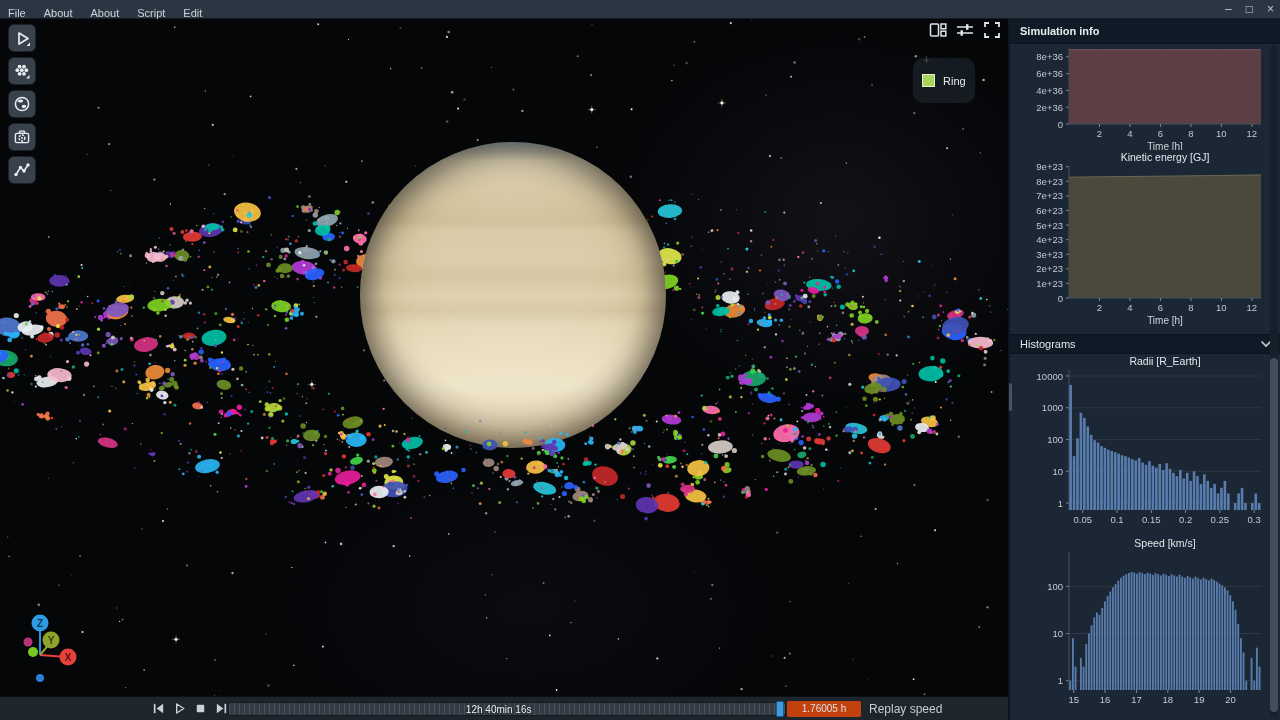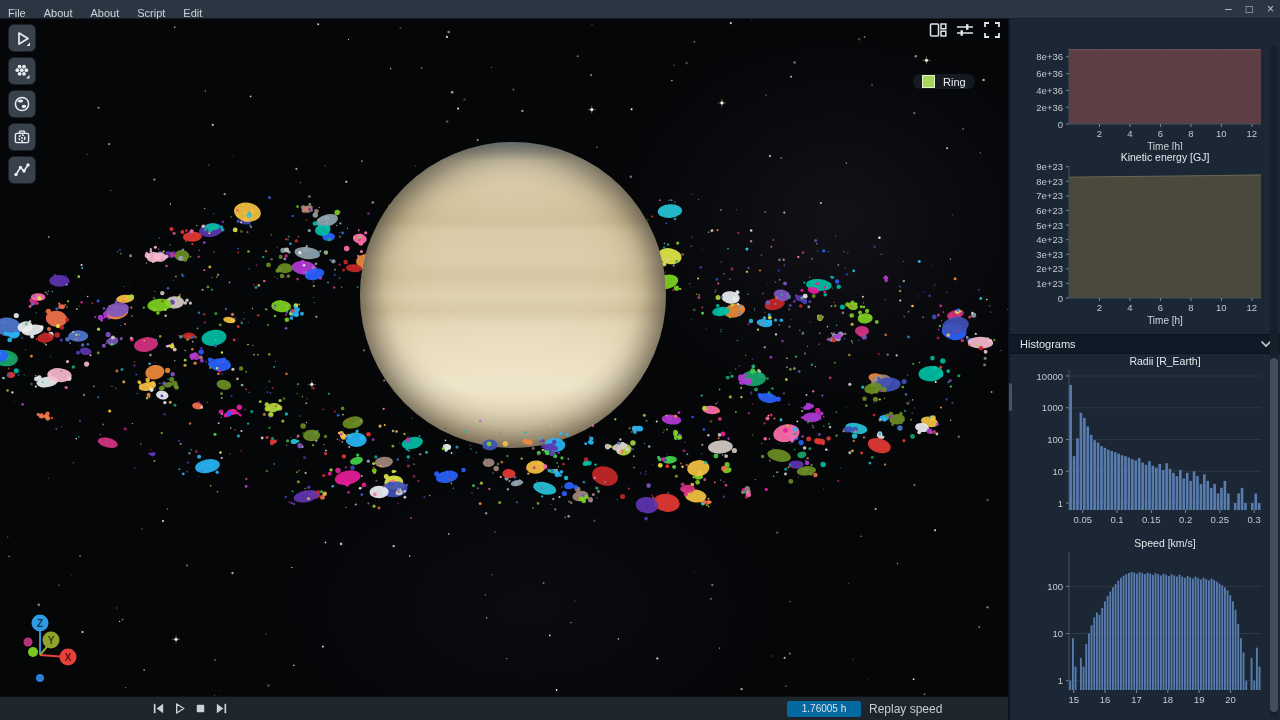--- a/index.html
+++ b/index.html
@@ -45,21 +45,21 @@
 
   .left-toolbar { position:absolute; left:8px; top:5px; display:flex; flex-direction:column; gap:5px; z-index:5; }
   .tool-btn { width:28px; height:28px; border-radius:6px; background:rgba(62,72,83,0.92);
     border:1px solid rgba(20,26,32,0.8); display:flex; align-items:center; justify-content:center; }
   .tool-btn svg { display:block; }
 
   .vp-topright { position:absolute; right:6px; top:2px; display:flex; gap:7px; z-index:5; }
   .vp-icon { width:20px; height:18px; display:flex; align-items:center; justify-content:center; }
 
   .legend { position:absolute; left:913px; top:39px; z-index:5; display:flex; align-items:center; gap:8px;
-    background:rgba(24,30,38,0.85); border-radius:10px; padding:1px 9px;margin-top:16px; }
+    background:rgba(24,30,38,0.85); border-radius:10px; padding:16px 9px; }
   .legend .swatch { width:13px; height:13px; background:#a8d65c; border:1px solid #e4f2c6; display:inline-block; }
   .legend .lbl { color:#e9edf1; font-size:11px; }
 
   .gizmo { position:absolute; left:10px; top:591px; z-index:5; }
 
   
   .panel { position:absolute; right:0; top:19px; width:272px; height:701px;
     background:#1b2734; border-left:2px solid #10161d; z-index:40; }
   .panel-header { height:25px; background:#0e1b26; border-bottom:1px solid #0a141d;
     color:#e8ecef; font-size:11px; font-weight:bold; line-height:25px; padding-left:10px; }
@@ -81,21 +81,21 @@
     background:#1e252d; border-top:1px solid #0b0f14; z-index:45; }
   .transport { position:absolute; left:150px; top:3px; display:flex; gap:4px; }
   .t-btn { width:17px; height:17px; display:flex; align-items:center; justify-content:center; }
   .progress { position:absolute; left:228px; top:5px; width:558px; height:14px; border-radius:2px;
     background:repeating-linear-gradient(90deg, #49515c 0 1px, #333b45 1px 5px);
     border:1px solid #141a20; }
   .progress .elapsed { position:absolute; left:48.5%; top:1px; transform:translateX(-50%);
     color:#eef1f4; font-size:10px; text-shadow:0 0 3px rgba(0,0,0,0.9); white-space:nowrap; }
   .handle { position:absolute; right:1px; top:-2px; width:8px; height:16px; background:#3f9be0;
     border-radius:2px; border:1px solid #1d5c8f; }
-  .time-field { position:absolute; left:787px; top:4px; width:74px; height:16px; background:#0369a1;
+  .time-field { position:absolute; left:787px; top:4px; width:74px; height:16px; background:#c2410c;
     border-radius:2px; color:#dbe1e7; font-size:10px; text-align:center; line-height:16px; }
   .replay-label { position:absolute; left:869px; top:5px; color:#c6ccd3; font-size:12px; }
 </style>
 </head>
 <body>
 
 <div class="app">
 
   <div class="menubar">
     <div class="menus">
@@ -2463,20 +2463,21 @@
         <circle cx="41" cy="30" r="8.5" fill="#8fa32c"></circle>
         <circle cx="58" cy="47" r="8.5" fill="#e8413c"></circle>
         <text x="30" y="16.5" text-anchor="middle" font-size="10" font-weight="bold" fill="#0d3954">Z</text>
         <text x="41" y="33.5" text-anchor="middle" font-size="10" font-weight="bold" fill="#313f10">Y</text>
         <text x="58" y="50.5" text-anchor="middle" font-size="10" font-weight="bold" fill="#521311">X</text>
       </svg>
     </div>
   </div>
 
   <div class="panel">
+    <div class="panel-header">Simulation info</div>
     <div class="panel-body">
       <div id="chart0" class="chart chart-clip"><svg width="268" height="110">
             <line x1="55" x2="58" y1="80" y2="80" stroke="#7c868f" stroke-width="1"></line>
             <text x="52" y="83.5" text-anchor="end" class="tick">0</text>
             <line x1="55" x2="58" y1="63.204419889502766" y2="63.204419889502766" stroke="#7c868f" stroke-width="1"></line>
             <text x="52" y="66.70441988950276" text-anchor="end" class="tick">2e+36</text>
             <line x1="55" x2="58" y1="46.408839779005525" y2="46.408839779005525" stroke="#7c868f" stroke-width="1"></line>
             <text x="52" y="49.908839779005525" text-anchor="end" class="tick">4e+36</text>
             <line x1="55" x2="58" y1="29.613259668508288" y2="29.613259668508288" stroke="#7c868f" stroke-width="1"></line>
             <text x="52" y="33.11325966850829" text-anchor="end" class="tick">6e+36</text>
@@ -2750,17 +2751,21 @@
           <rect x="4" y="4" width="8" height="8" rx="1" fill="#c9d0d6"></rect>
         </svg>
       </div>
       <div class="t-btn">
         <svg width="15" height="15" viewBox="0 0 16 16">
           <polygon points="3,3 10,8 3,13" fill="#c9d0d6"></polygon>
           <rect x="11.2" y="3" width="1.8" height="10" fill="#c9d0d6"></rect>
         </svg>
       </div>
     </div>
+    <div class="progress">
+      <span class="elapsed">12h 40min 16s</span>
+      <div class="handle"></div>
+    </div>
     <div class="time-field">1.76005 h</div>
     <span class="replay-label">Replay speed</span>
   </div>
 
 </div>
 
 </body></html>

